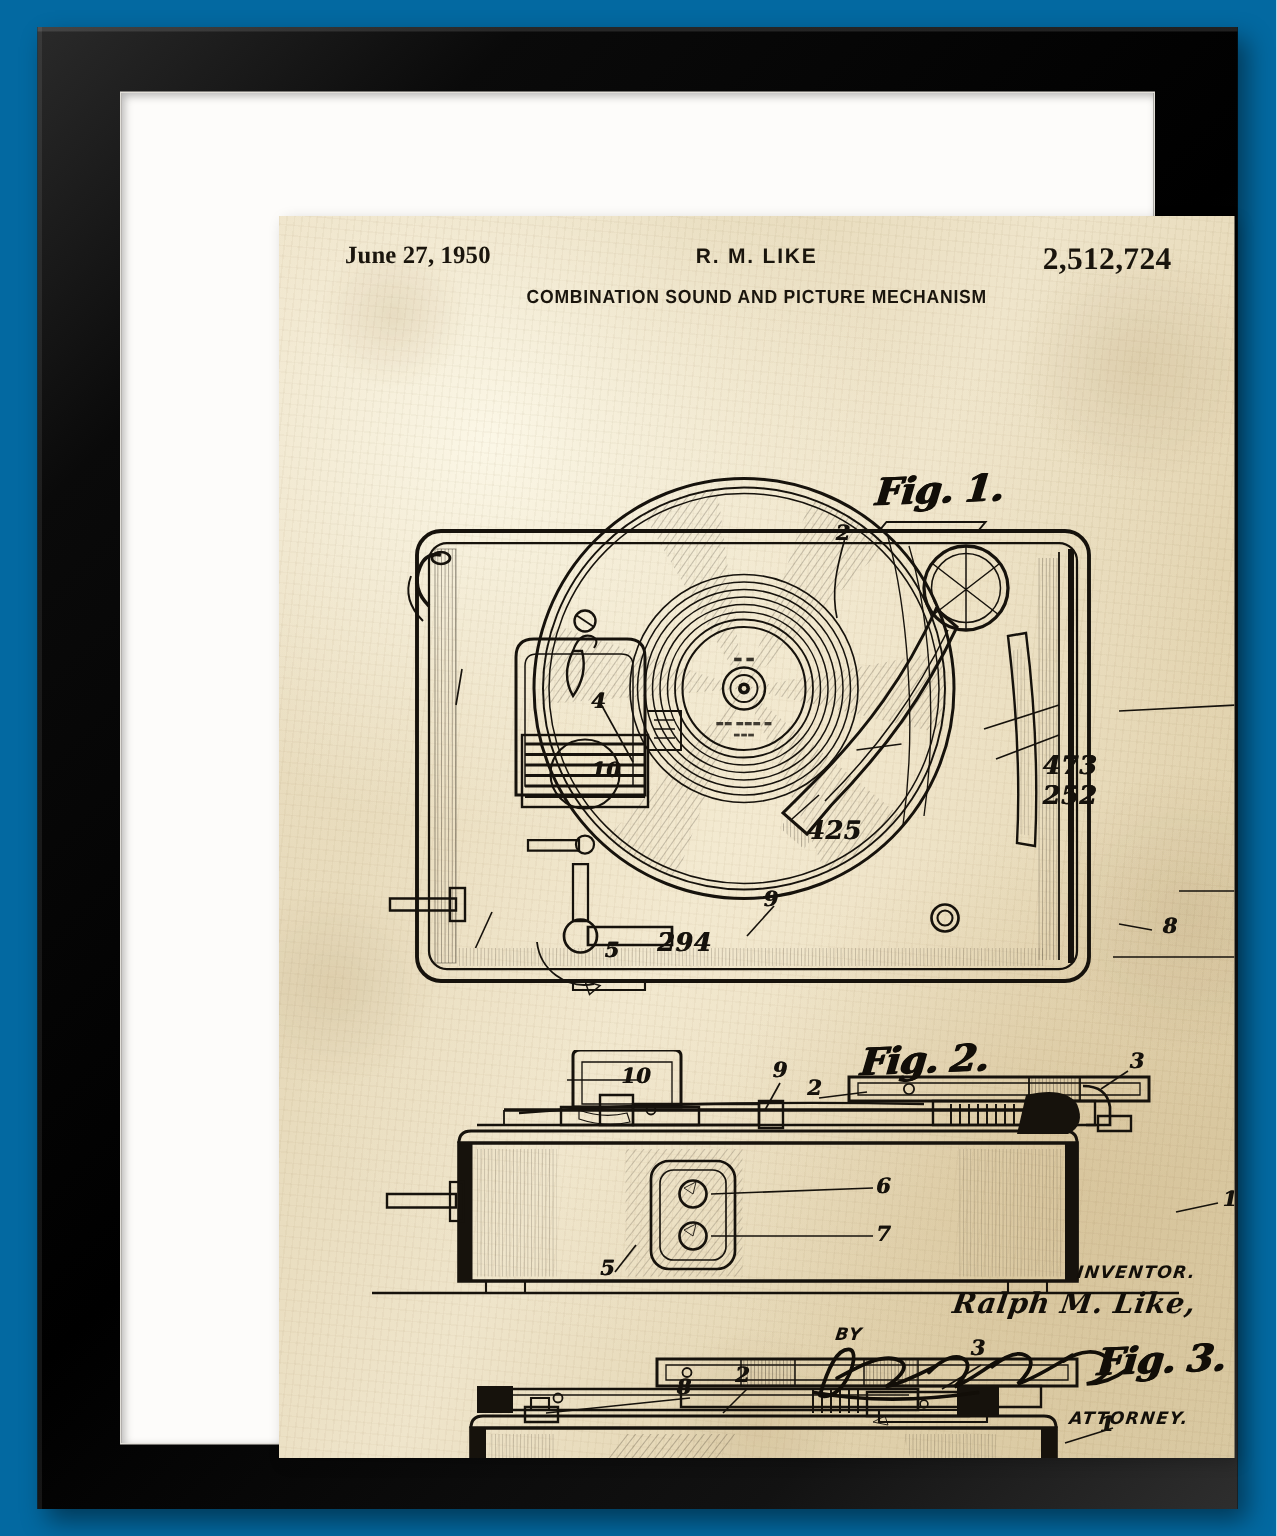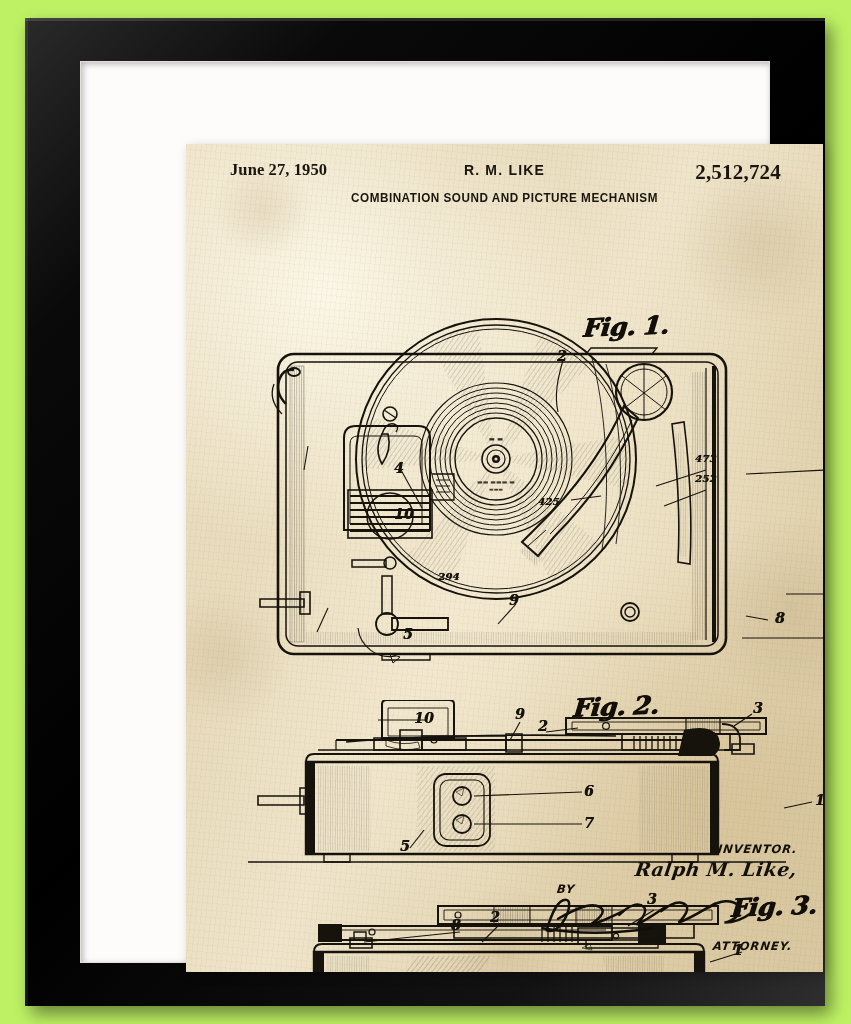--- a/index.html
+++ b/index.html
@@ -1,21 +1,21 @@
 <!DOCTYPE html>
 <html><head>
 <meta charset="utf-8">
 <title>Patent Poster</title>
 <style>
   html,body{margin:0;padding:0;background:#fff;}
   body{width:851px;height:1024px;overflow:hidden;
        font-family:"Liberation Serif",serif;}
 
   
-  #poster{position:relative;width:851px;height:1024px;background:#bef264;}
+  #poster{position:relative;width:851px;height:1024px;background:#0369a1;}
 
   .frame{position:absolute;left:25px;top:18px;width:800px;height:988px;
          background:#0d0d0d;
          box-shadow: 6px 8px 16px rgba(0,0,0,.45), inset 0 0 0 1px #000;}
   .frame-inner-bevel{position:absolute;inset:0;
         background:linear-gradient(135deg,#2a2a2a 0%,#0a0a0a 18%,#000 50%,#121212 82%,#2e2e2e 100%);}
   .frame-hi-top{position:absolute;left:0;top:0;right:0;height:3px;background:rgba(255,255,255,.12);}
   .frame-hi-left{position:absolute;left:0;top:0;bottom:0;width:3px;background:rgba(255,255,255,.08);}
 
   .mat{position:absolute;left:56px;top:44px;width:688px;height:900px;
@@ -77,21 +77,21 @@
       transform:skewX(-8deg) rotate(-2.2deg);}
   #cap1{left:398px;top:168px;}
   #cap2{left:388px;top:548px;}
   #cap3{left:546px;top:748px;}
 
   
   .ref{position:absolute;z-index:7;color:#16120c;
       font-family:"DejaVu Serif",serif;font-style:italic;font-weight:700;
       font-size:14px;letter-spacing:.3px;
       text-shadow:0.5px 0 0 #16120c;}
-  .ref.sm{font-size:10px;}
+  .ref.sm{font-size:17px;margin-top:48px;}
 
   
   .sigblock{position:absolute;z-index:7;right:26px;bottom:18px;width:260px;
       text-align:right;color:#130f09;}
   .sig-inv{font-family:"DejaVu Sans",sans-serif;font-style:italic;font-weight:700;
       font-size:11.5px;letter-spacing:.9px;transform:skewX(-7deg);
       display:inline-block;}
   .sig-name{font-family:"DejaVu Serif",serif;font-style:italic;font-weight:700;
       font-size:19px;letter-spacing:.4px;margin-top:1px;
       transform:skewX(-8deg);display:block;}

